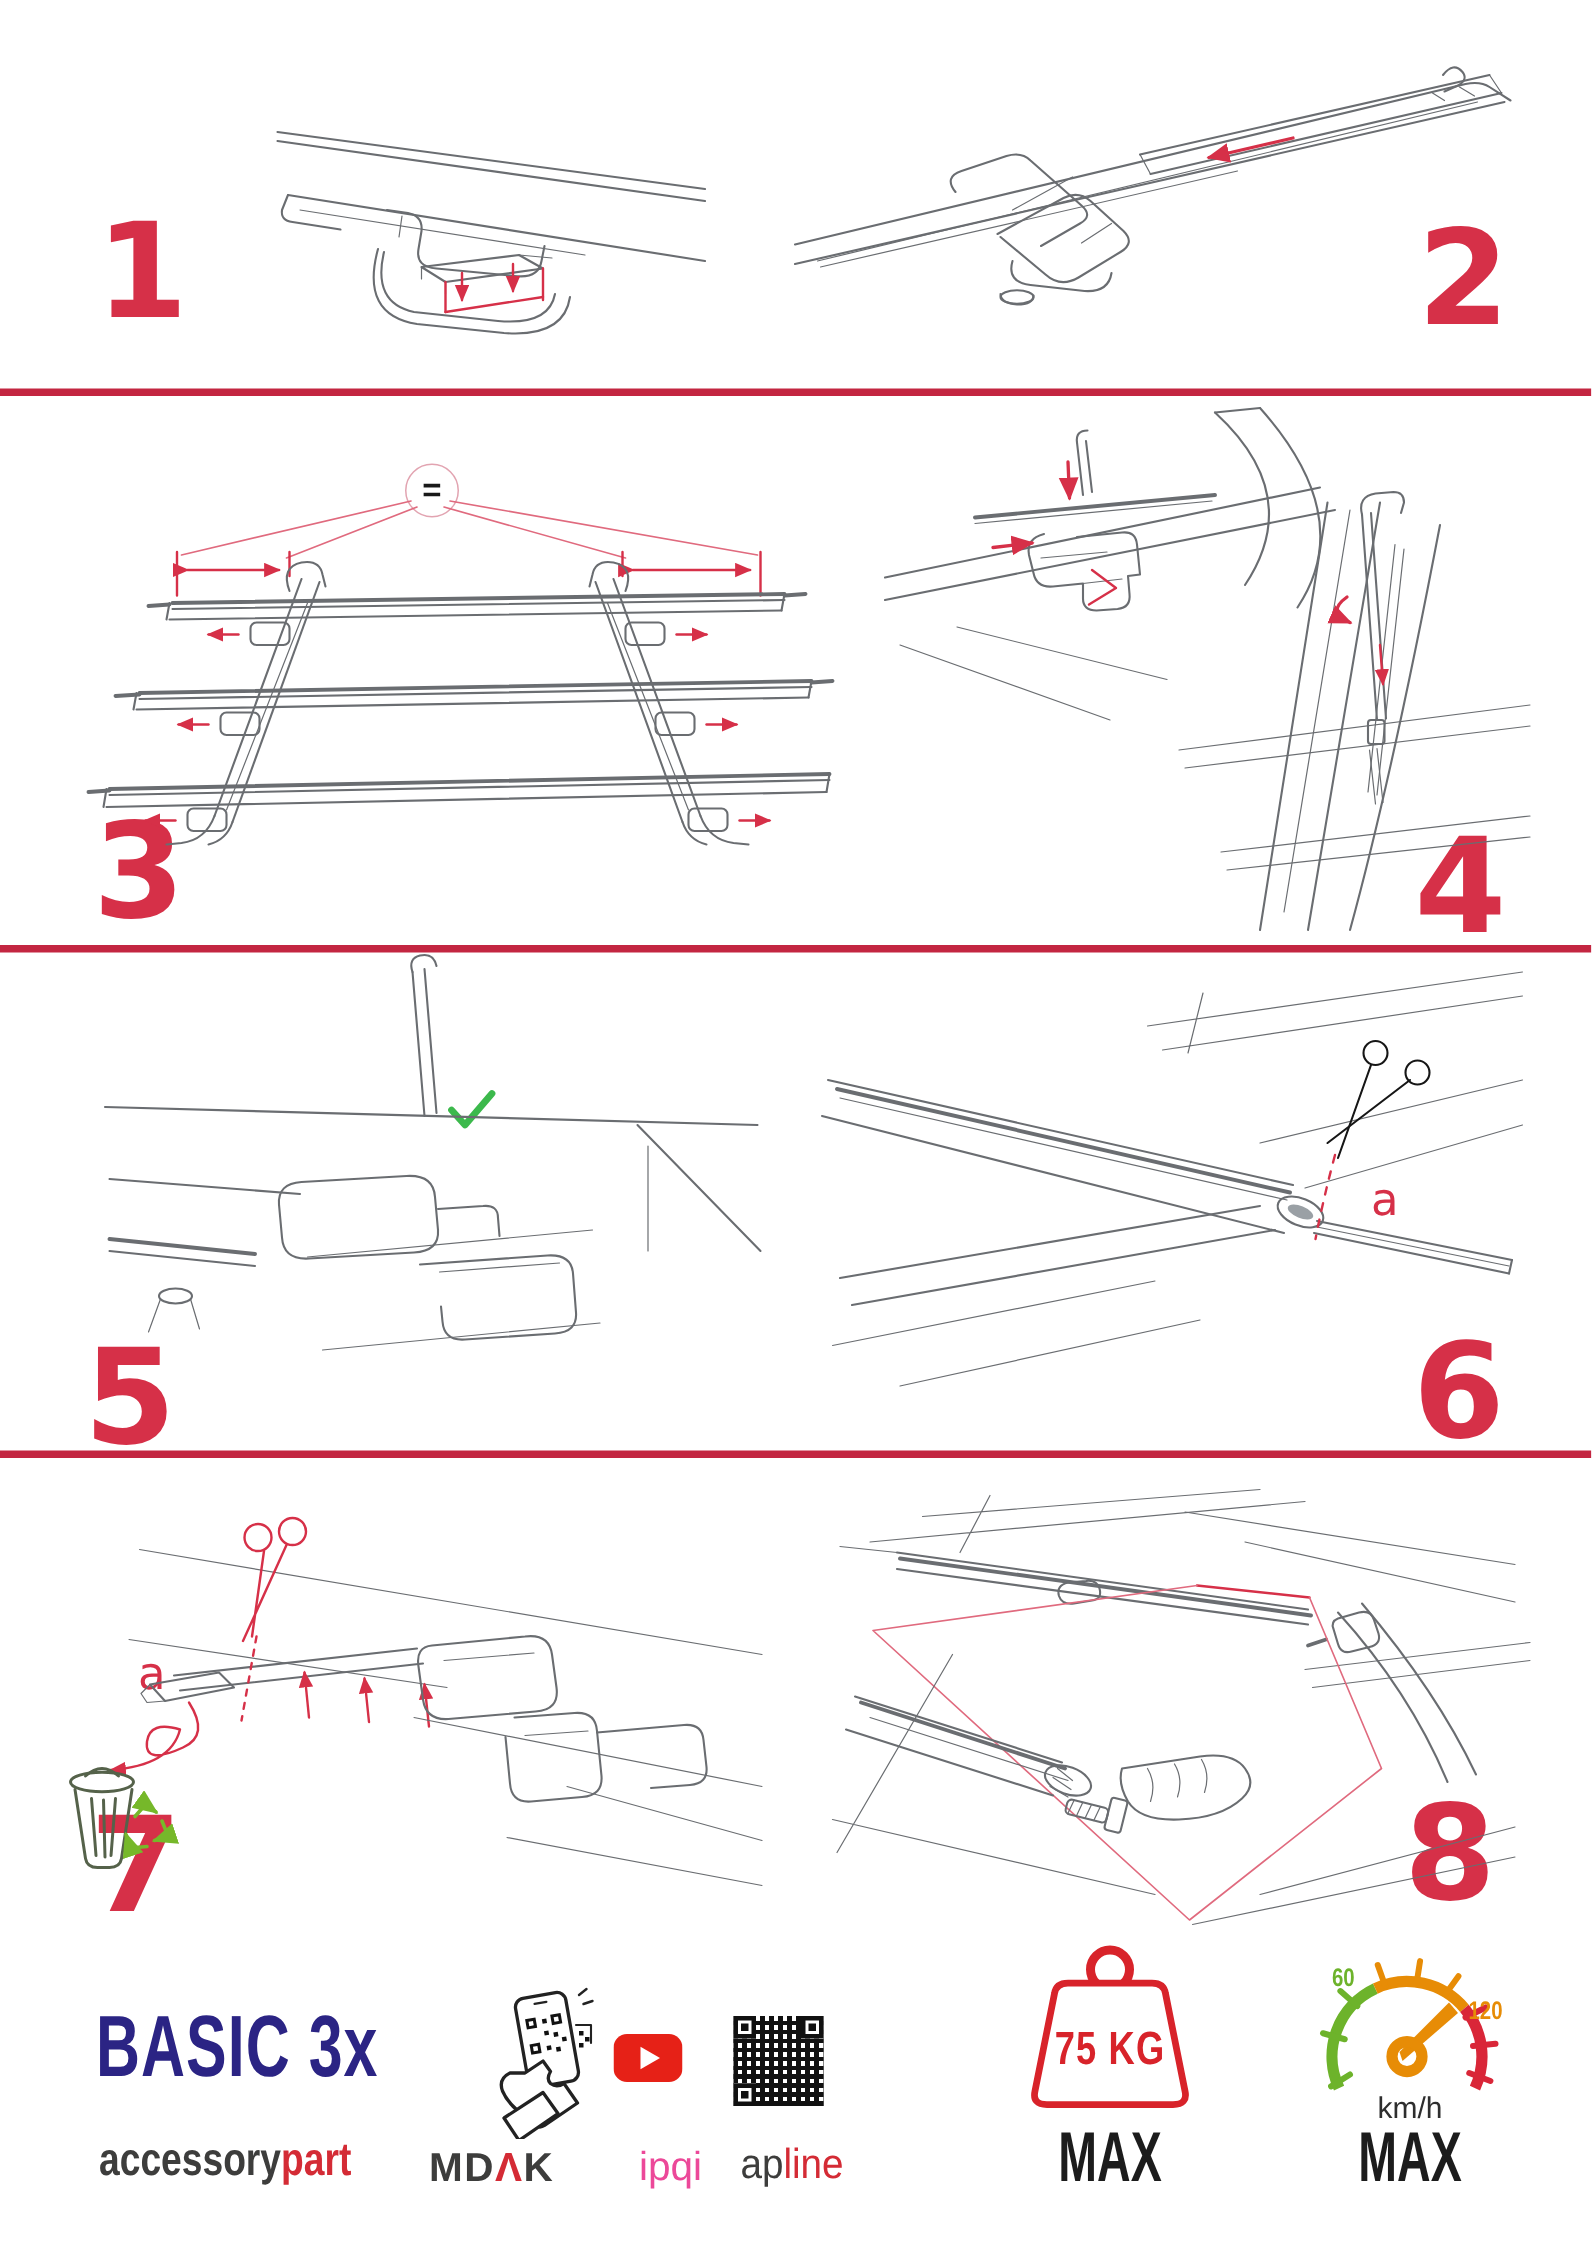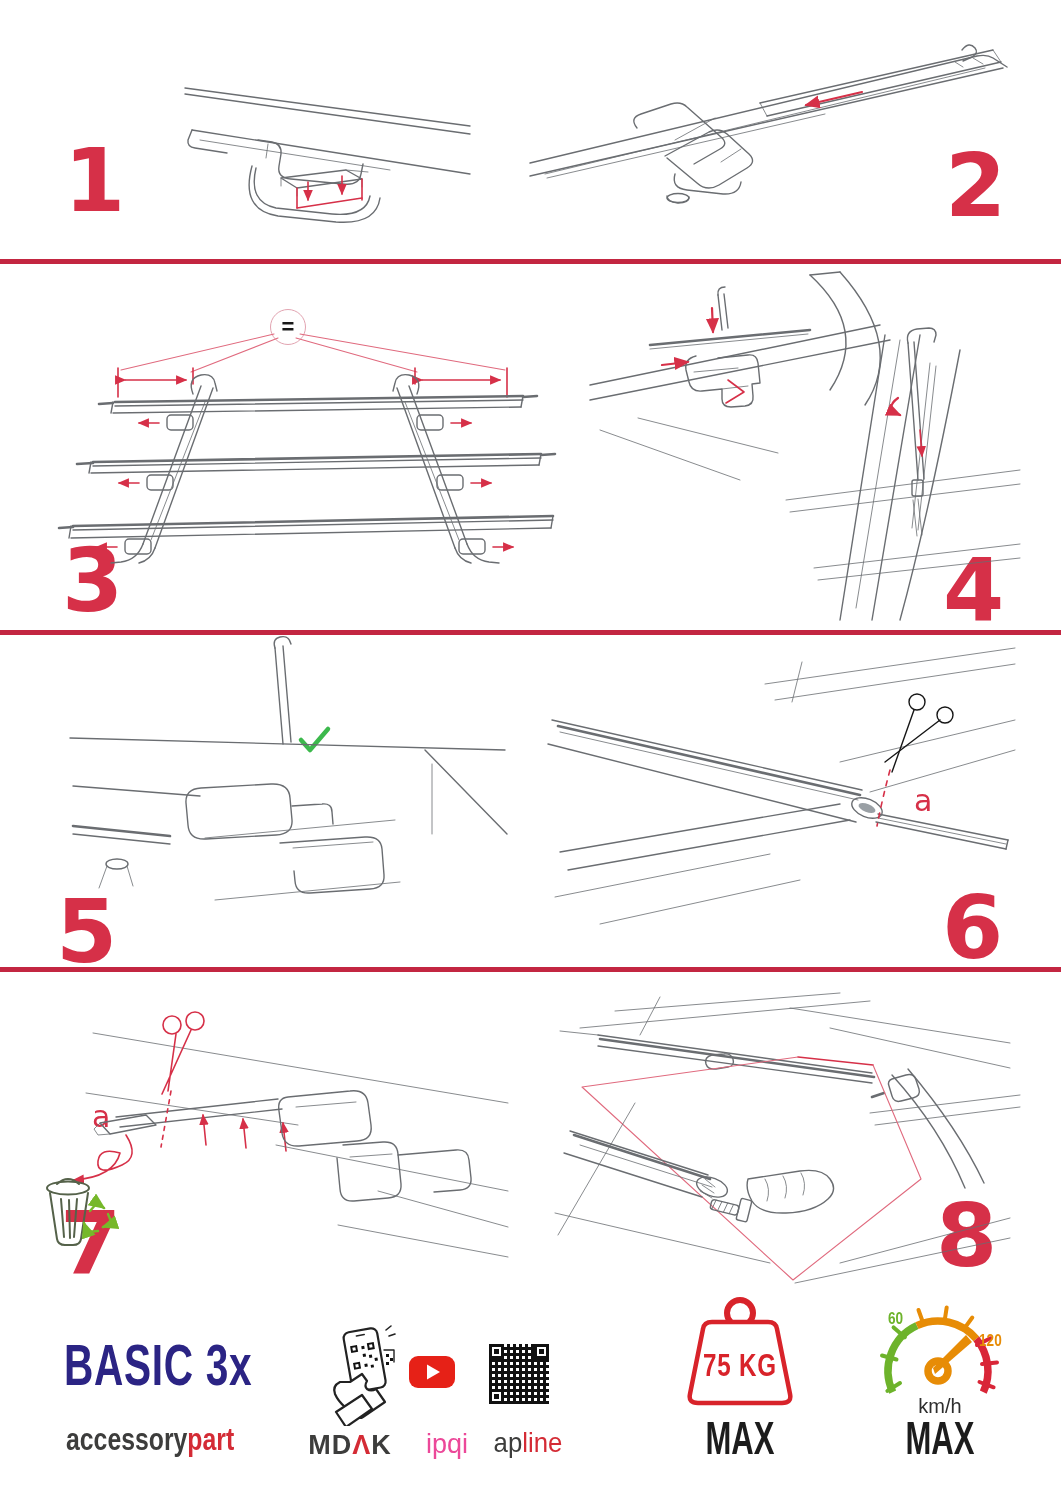--- a/index.html
+++ b/index.html
@@ -42,21 +42,21 @@
   #a6{left:914px;top:786px}
   #a7{left:92px;top:1102px}
 
   
   .product-name{position:absolute;left:64px;top:1336px;font-size:58px;font-weight:bold;line-height:1;
       color:#2b2484;transform:scaleX(.7);transform-origin:left top;letter-spacing:1px;}
   .brand-sub{position:absolute;left:66px;top:1424px;font-size:31px;font-weight:bold;line-height:1;
       color:#3d3d3c;transform:scaleX(.8);transform-origin:left top;}
   .accent-red{color:#d42b35;}
   .partner-label{position:absolute;color:#3d3d3c;line-height:1;}
-  #mdak{left:286px;top:1432px;width:96px;text-align:center;font-size:27px;font-weight:bold;letter-spacing:1px;margin-left:16px;}
+  #mdak{left:286px;top:1432px;width:96px;text-align:left;font-size:27px;font-weight:bold;letter-spacing:1px;}
   #ipqi{left:418px;top:1431px;width:58px;text-align:center;font-size:27px;color:#ec4899;}
   #apline{left:484px;top:1429px;width:88px;text-align:center;font-size:28px;transform:scaleX(.92);transform-origin:center top;}
   #yt{position:absolute;left:409px;top:1356px;}
   #qr{position:absolute;left:489px;top:1344px;width:60px;height:60px;
       background-image:repeating-linear-gradient(0deg,#111 0 3px,transparent 3px 6px),
                        repeating-linear-gradient(90deg,#111 0 3px,#fff 3px 6px);}
   .fd{position:absolute;width:15px;height:15px;background:#fff;border:3px solid #111;box-sizing:border-box;}
   .fd::after{content:"";position:absolute;left:2px;top:2px;width:5px;height:5px;background:#111;}
   .fd.tl{left:0;top:0}.fd.tr{right:0;top:0}.fd.bl{left:0;bottom:0}
   #phone{position:absolute;left:318px;top:1324px;}

